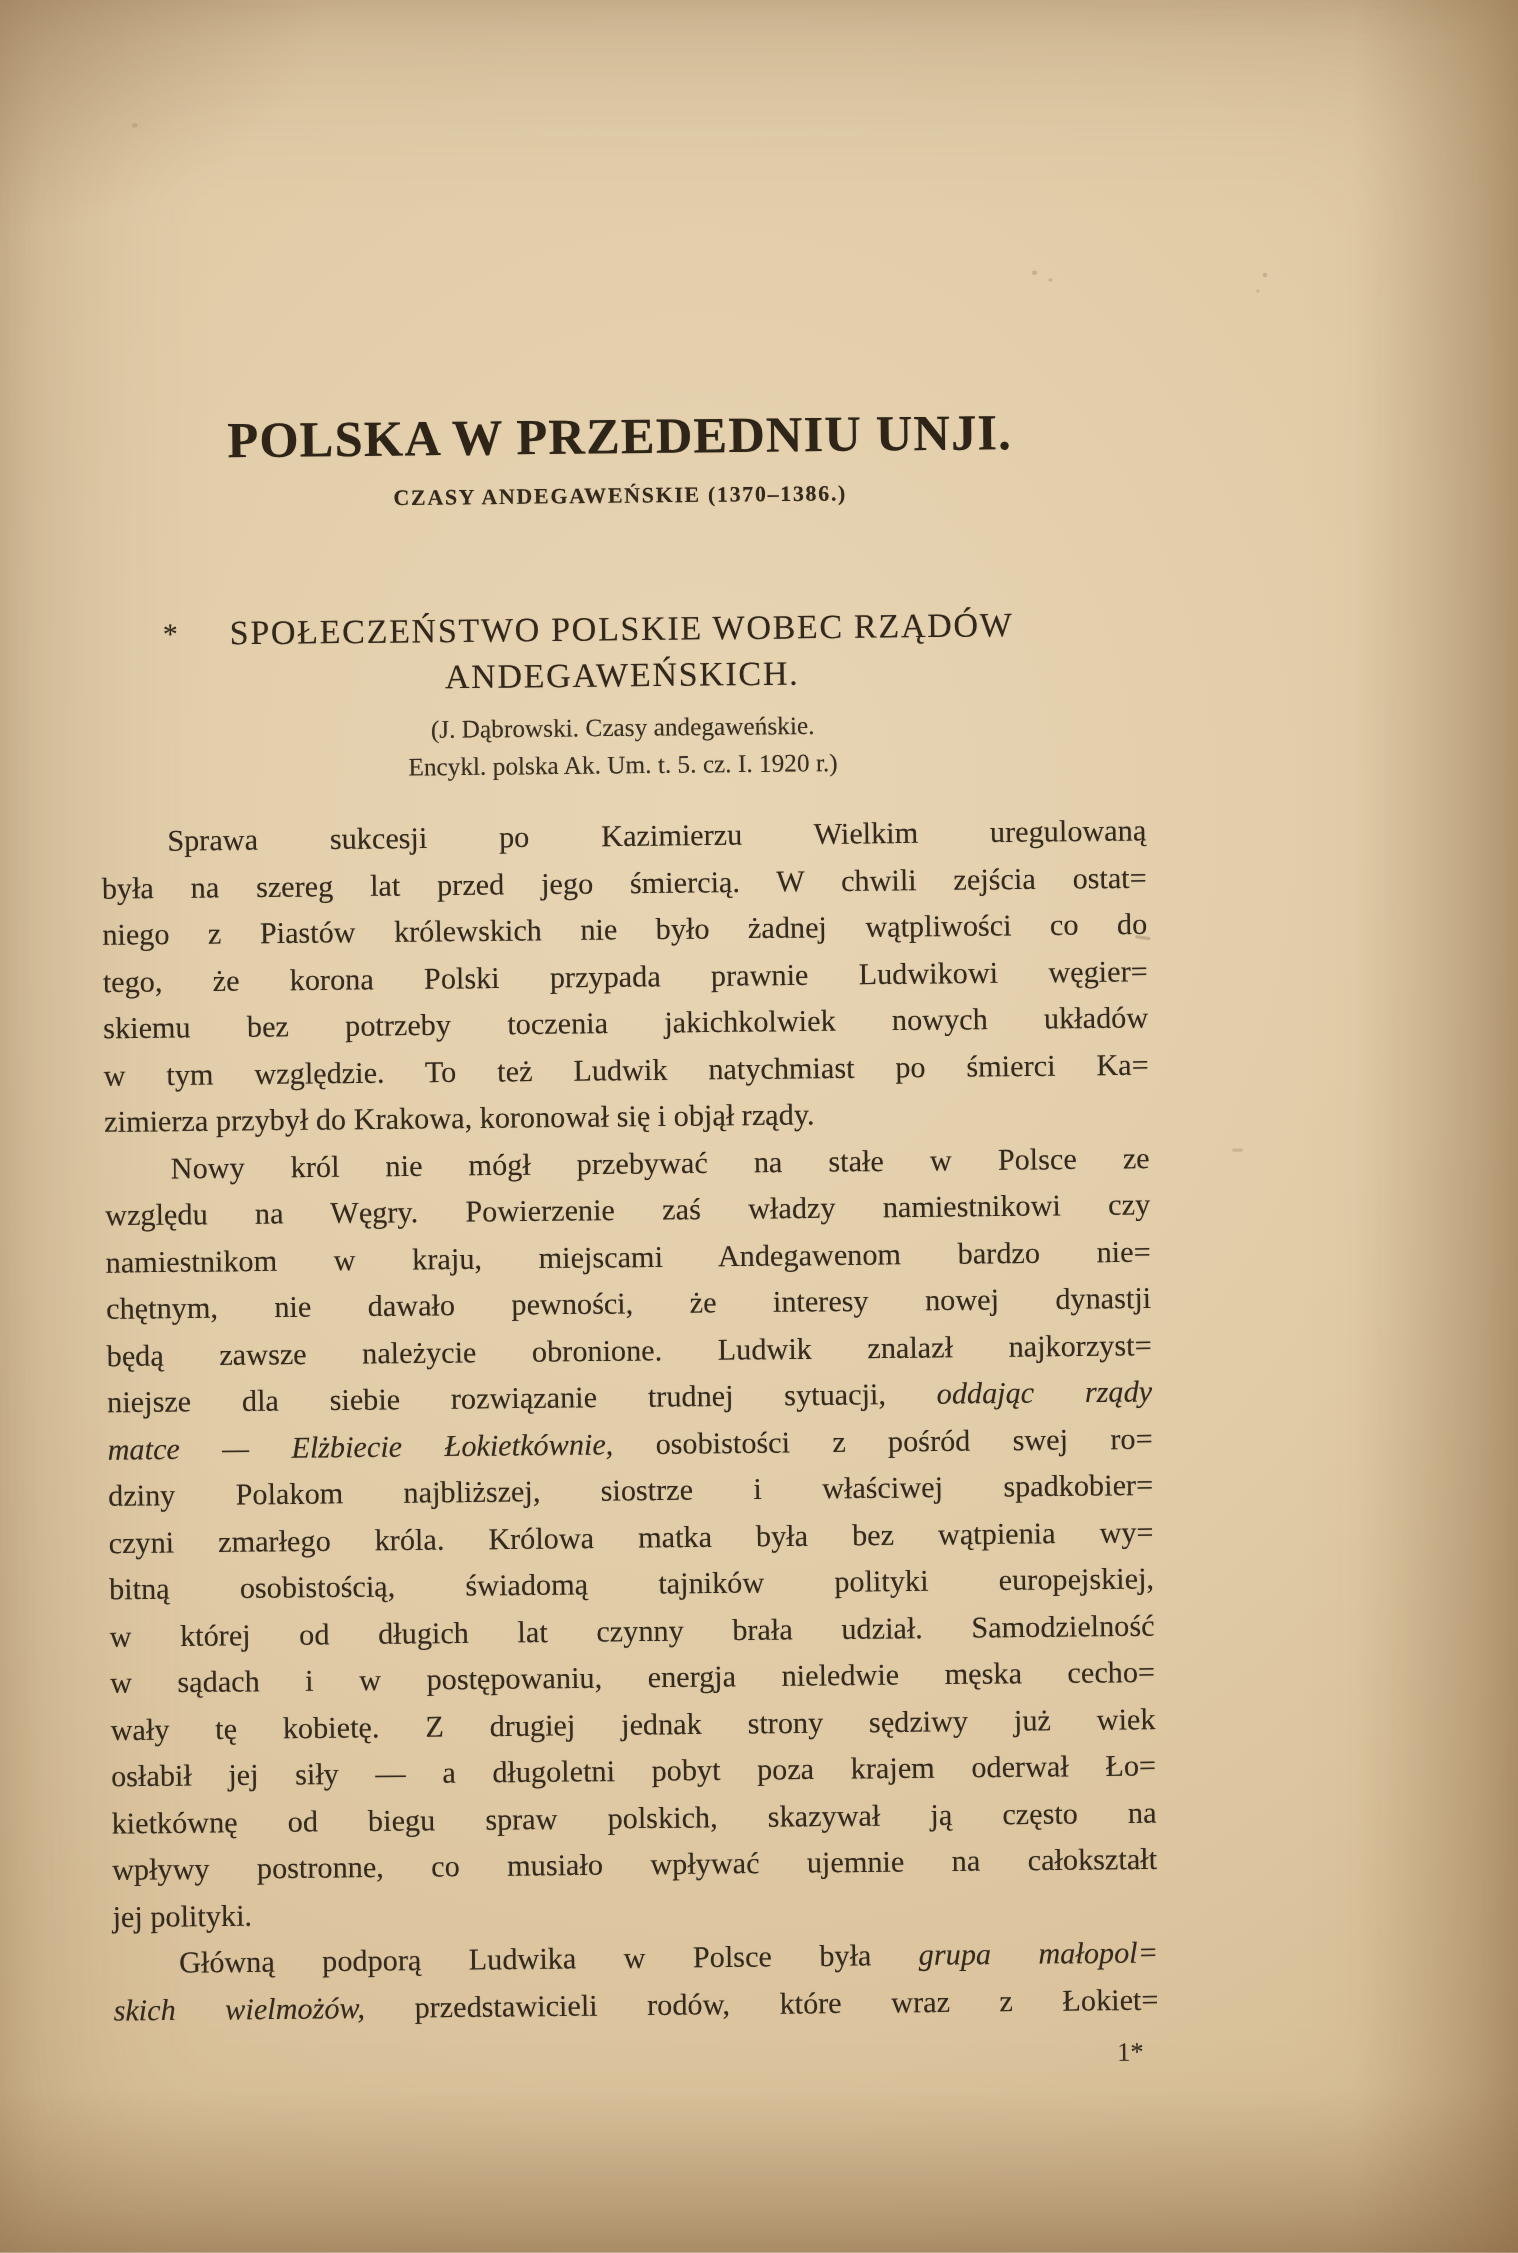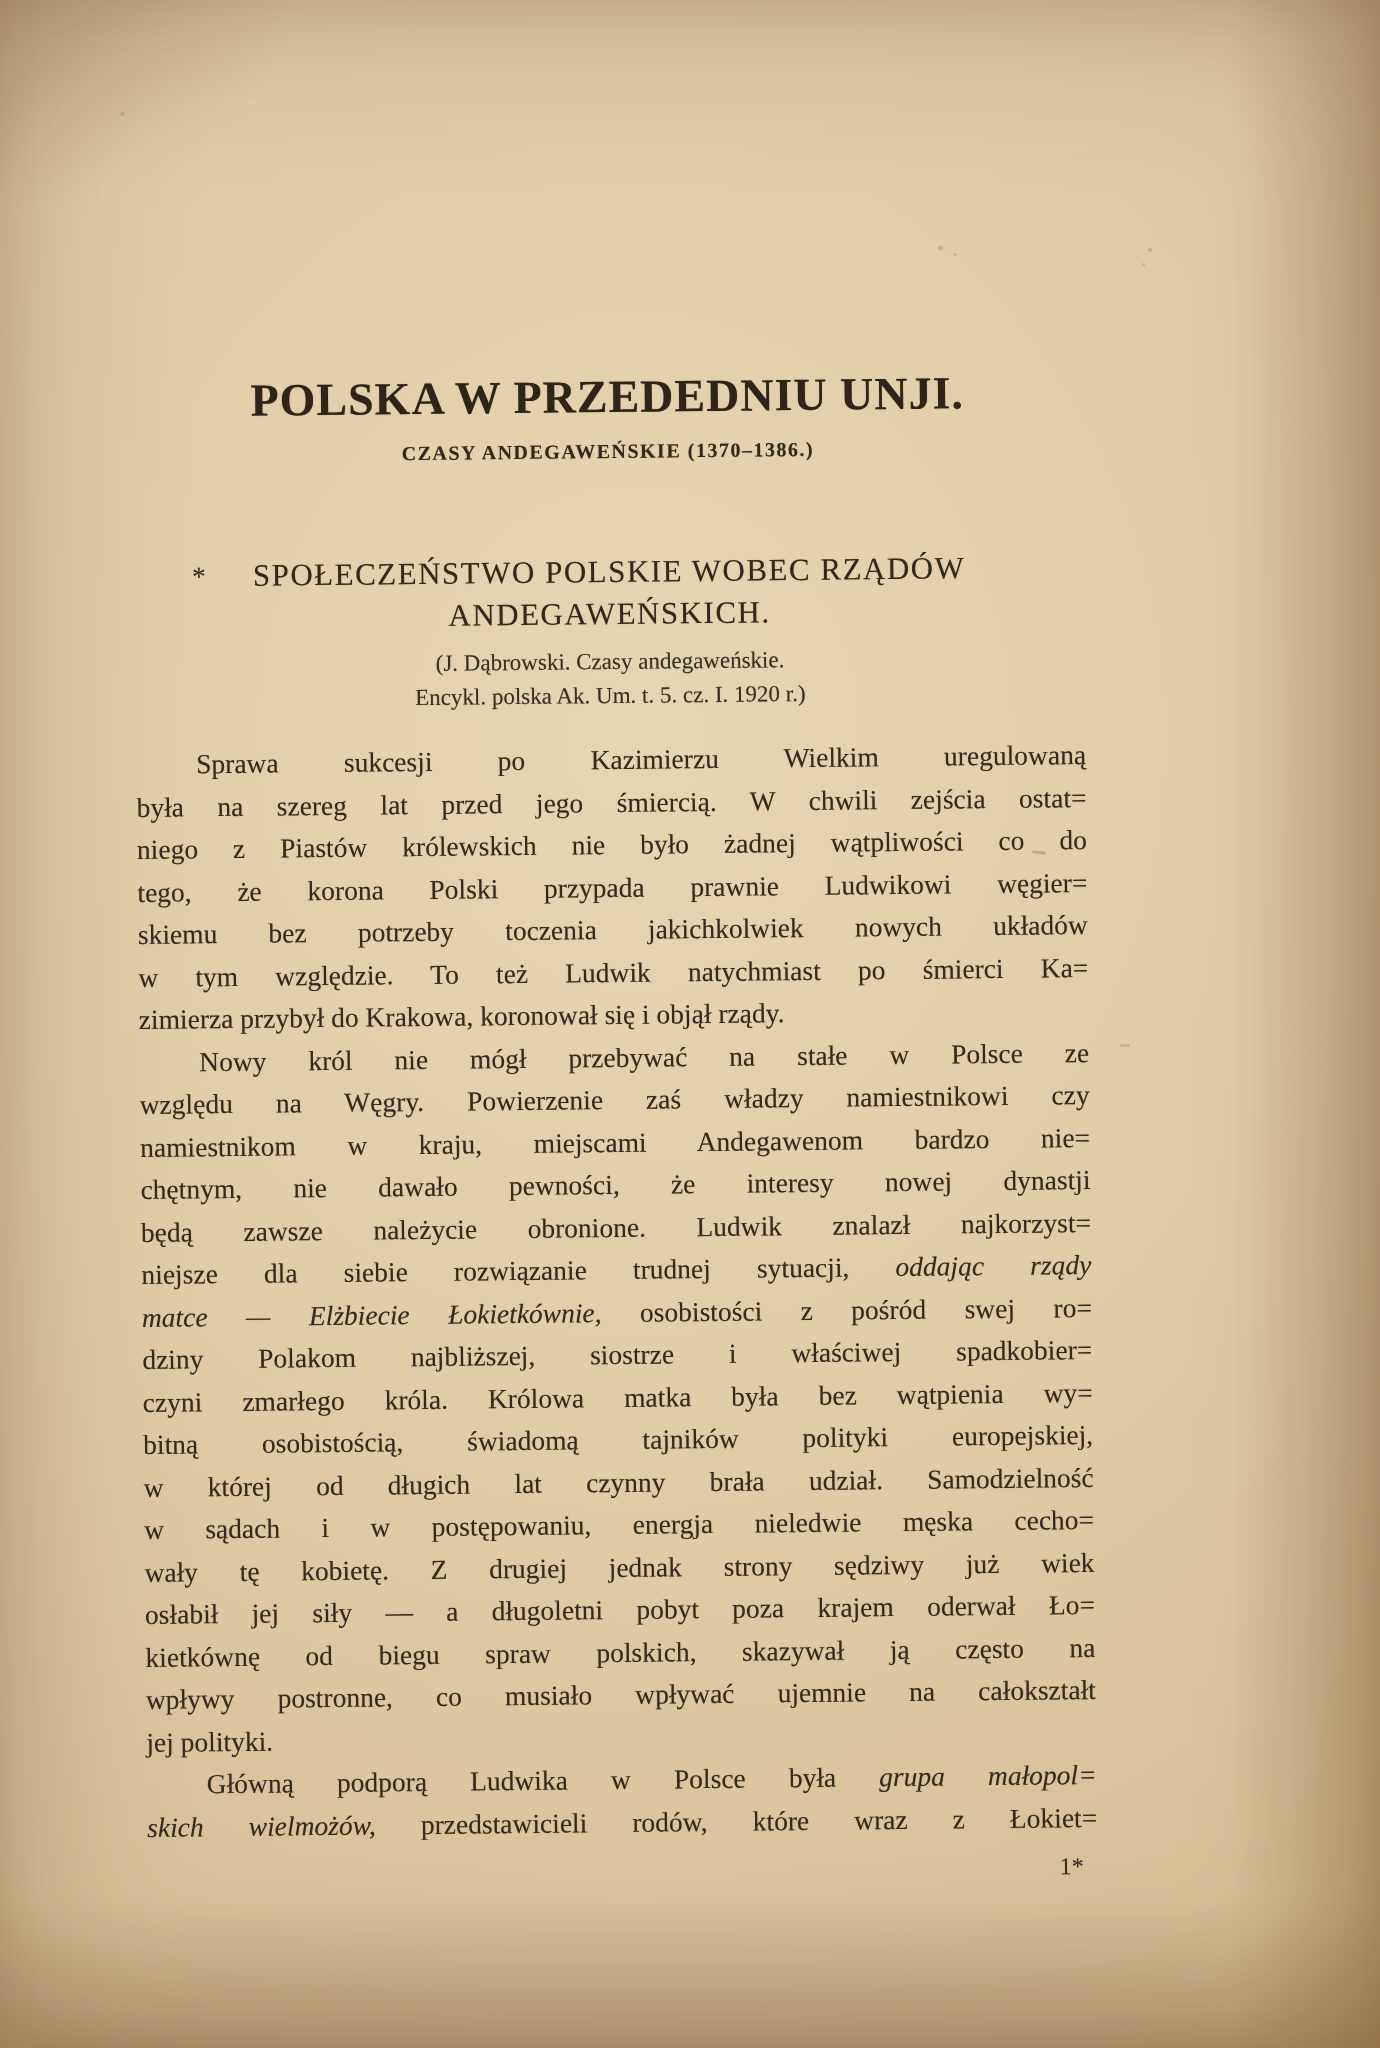--- a/index.html
+++ b/index.html
@@ -5,21 +5,20 @@
   html,body{margin:0;padding:0;}
   body{
     width:1380px;height:2048px;overflow:hidden;position:relative;
     font-family:"Liberation Serif", serif;
   }
   .page{
     position:absolute;inset:0;
     background:
       radial-gradient(125% 95% at 46% 36%, #e8d5b4 0%, #e0cba6 42%, #d6bd96 72%, #c6a87e 100%);
     box-shadow:inset 0 0 170px rgba(110,78,44,.38), inset 0 0 40px rgba(110,78,44,.14);
-    padding-left:44px;
   }
   .edge-right{position:absolute;right:0;top:0;width:150px;height:100%;
     background:linear-gradient(to left, rgba(125,90,52,.30), rgba(125,90,52,0));}
   .edge-bottom{position:absolute;left:0;bottom:0;width:100%;height:150px;
     background:linear-gradient(to top, rgba(120,85,50,.30), rgba(120,85,50,0));}
   .edge-topleft{position:absolute;left:0;top:0;width:420px;height:300px;
     background:radial-gradient(100% 100% at 0% 0%, rgba(120,85,50,.26), rgba(120,85,50,0) 70%);}
   .content{
     position:relative;width:950px;margin-left:92px;padding-top:374px;
     transform:rotate(-0.6deg);transform-origin:50% 40%;

